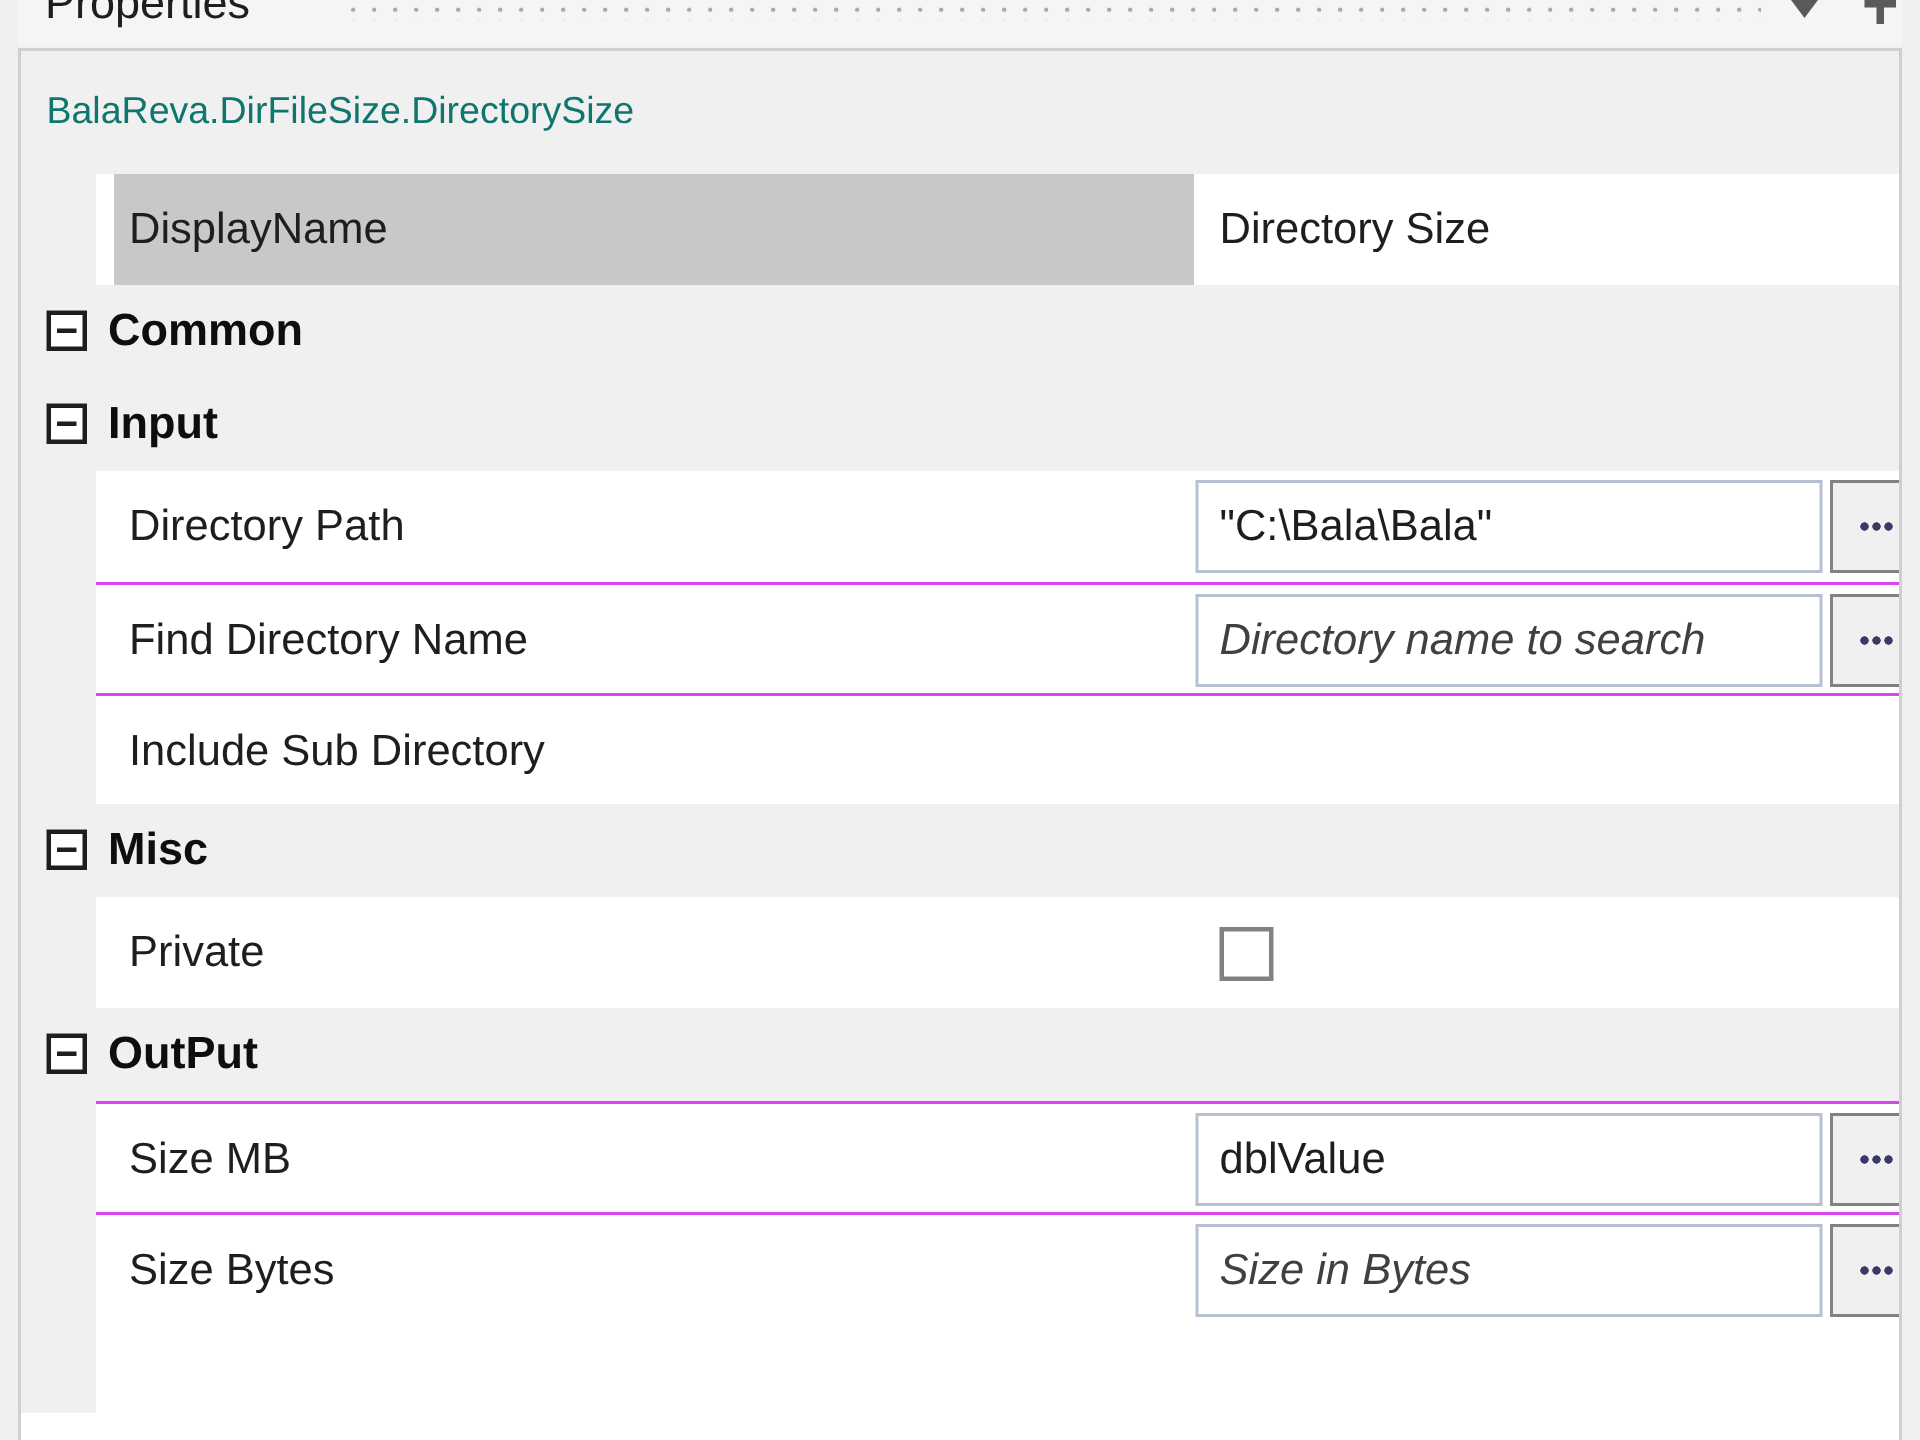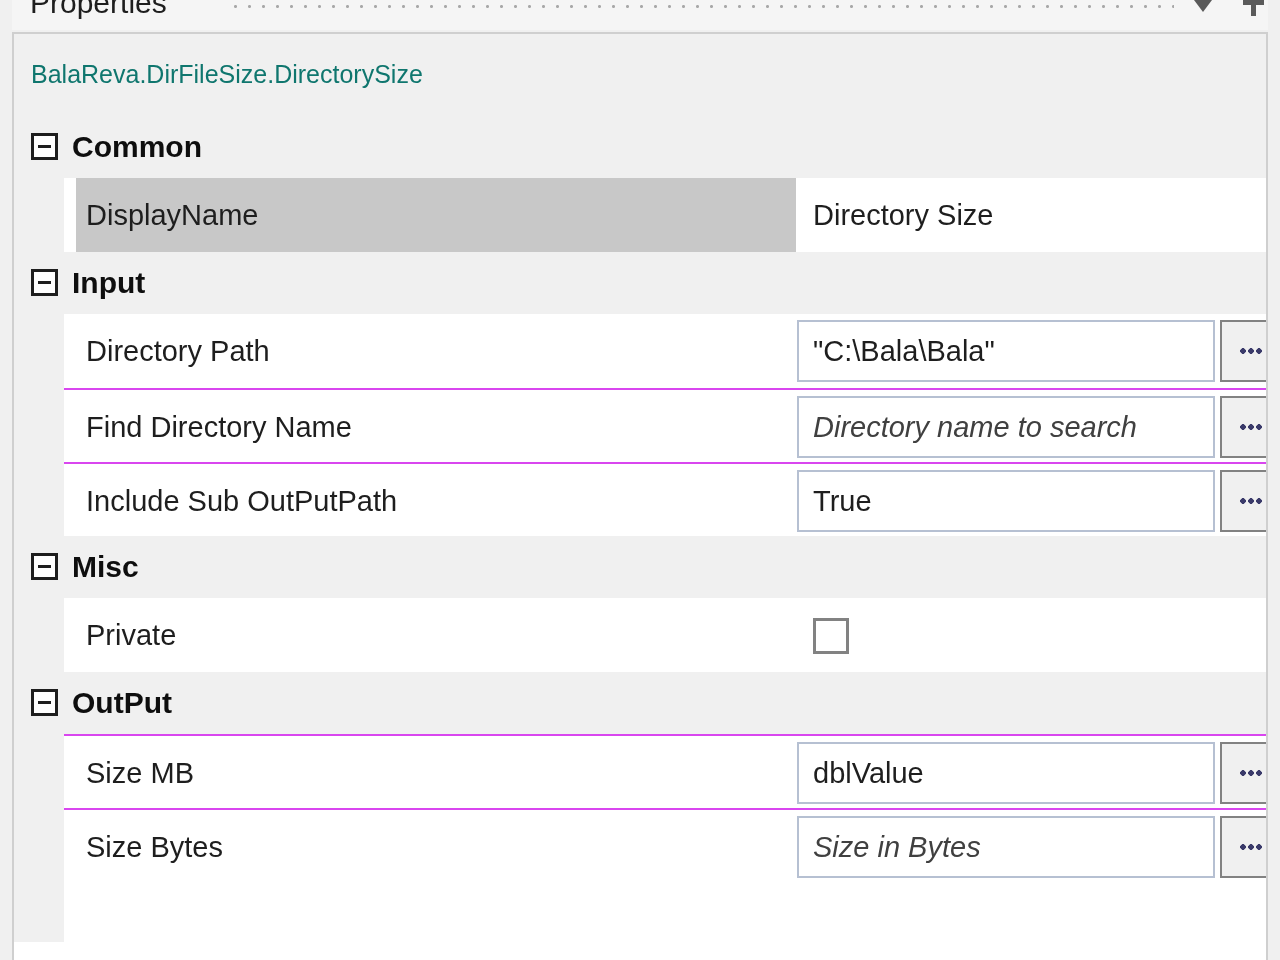--- a/index.html
+++ b/index.html
@@ -307,35 +307,35 @@
     </div>
   </div>
 
   <div class="panel">
 
     <div class="object-name">
       <span>BalaReva.DirFileSize.DirectorySize</span>
     </div>
 
     <div class="grid" id="grid">
+        <div class="row prop selected first-in-group">
+          <div class="prop-indent"></div>
+          <div class="prop-body">
+            <div class="prop-label">DisplayName</div>
+            <div class="prop-value">
+              <div class="plain-value">
+                <span>Directory Size</span>
+              </div>
+            </div>
+          </div>
+        </div>
         <div class="row category">
           <div class="cat-expander"></div>
           <div class="cat-label">Common</div>
         </div>
-        <div class="row prop selected first-in-group">
-          <div class="prop-indent"></div>
-          <div class="prop-body">
-            <div class="prop-label">DisplayName</div>
-            <div class="prop-value">
-              <div class="plain-value">
-                <span>Directory Size</span>
-              </div>
-            </div>
-          </div>
-        </div>
         <div class="row category">
           <div class="cat-expander"></div>
           <div class="cat-label">Input</div>
         </div>
         <div class="row prop first-in-group">
           <div class="prop-indent"></div>
           <div class="prop-body">
             <div class="prop-label">Directory Path</div>
             <div class="prop-value">
               <div class="editor">
@@ -357,29 +357,21 @@
               </div>
               <div class="ellipsis-btn">
                 <i></i>
               </div>
             </div>
           </div>
         </div>
         <div class="row prop">
           <div class="prop-indent"></div>
           <div class="prop-body">
-            <div class="prop-label">Include Sub OutPutPath</div>
-            <div class="prop-value">
-              <div class="editor">
-                <div class="editor-text">True</div>
-              </div>
-              <div class="ellipsis-btn">
-                <i></i>
-              </div>
-            </div>
+            <div class="prop-label">Include Sub Directory</div>
           </div>
         </div>
         <div class="row category">
           <div class="cat-expander"></div>
           <div class="cat-label">Misc</div>
         </div>
         <div class="row prop first-in-group">
           <div class="prop-indent"></div>
           <div class="prop-body">
             <div class="prop-label">Private</div>

